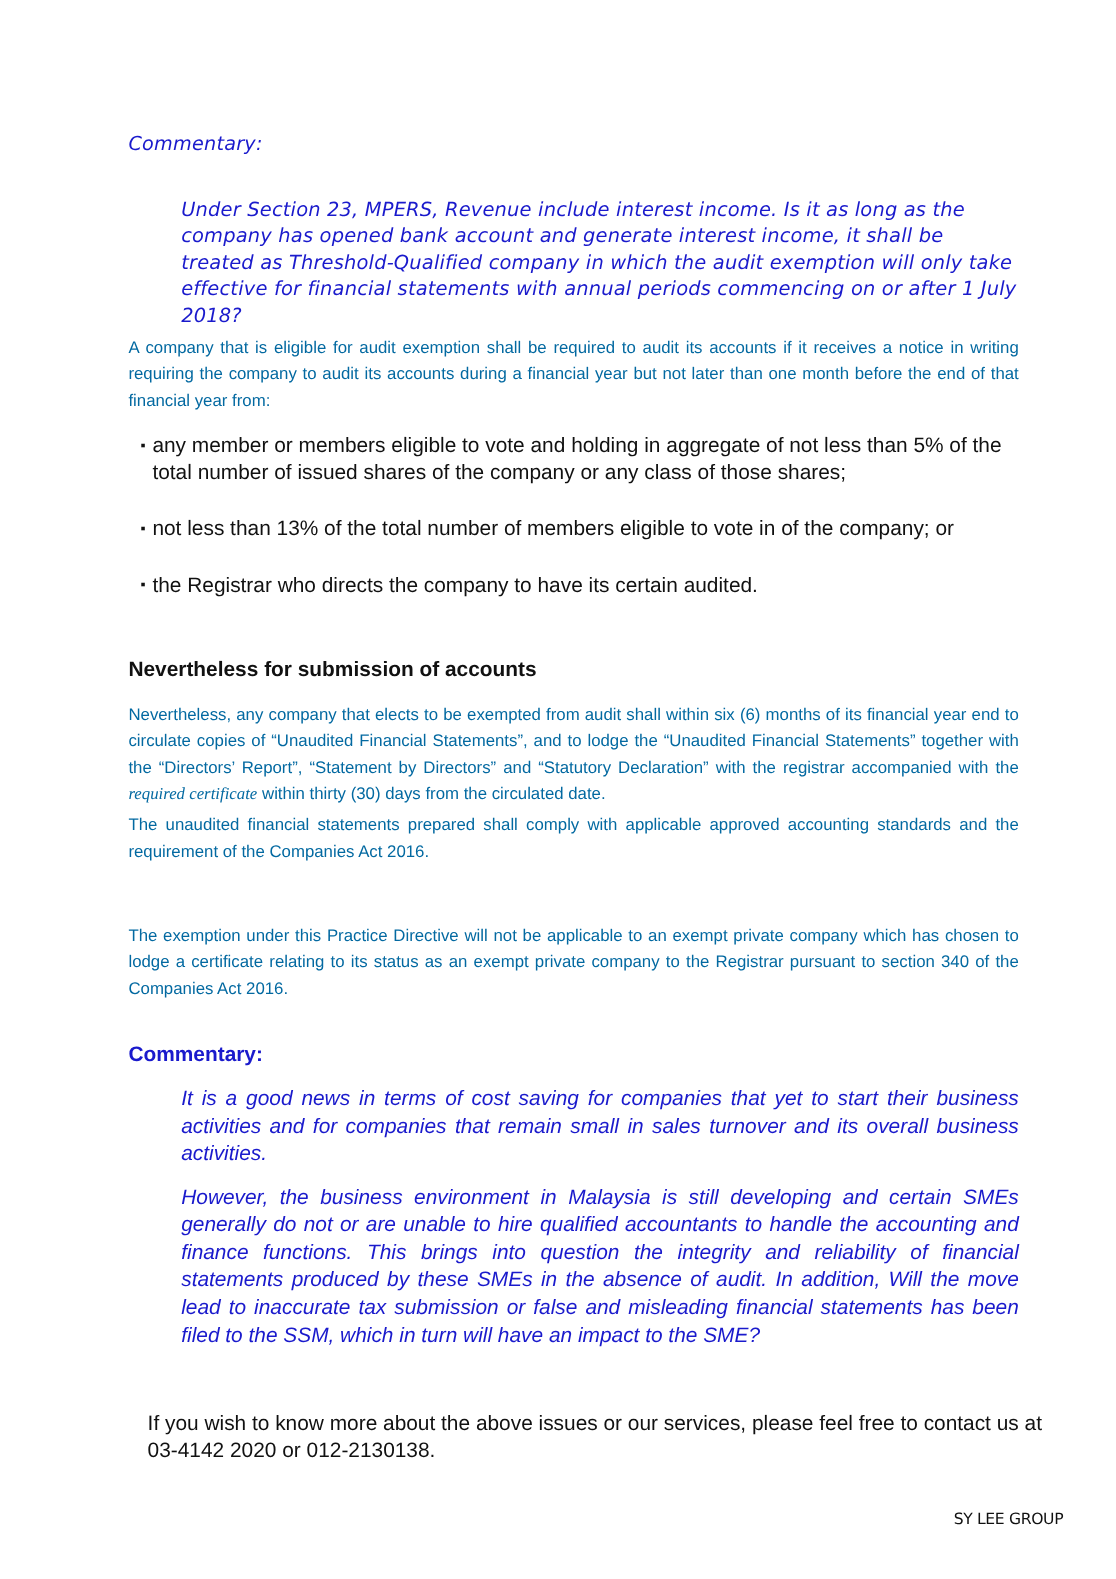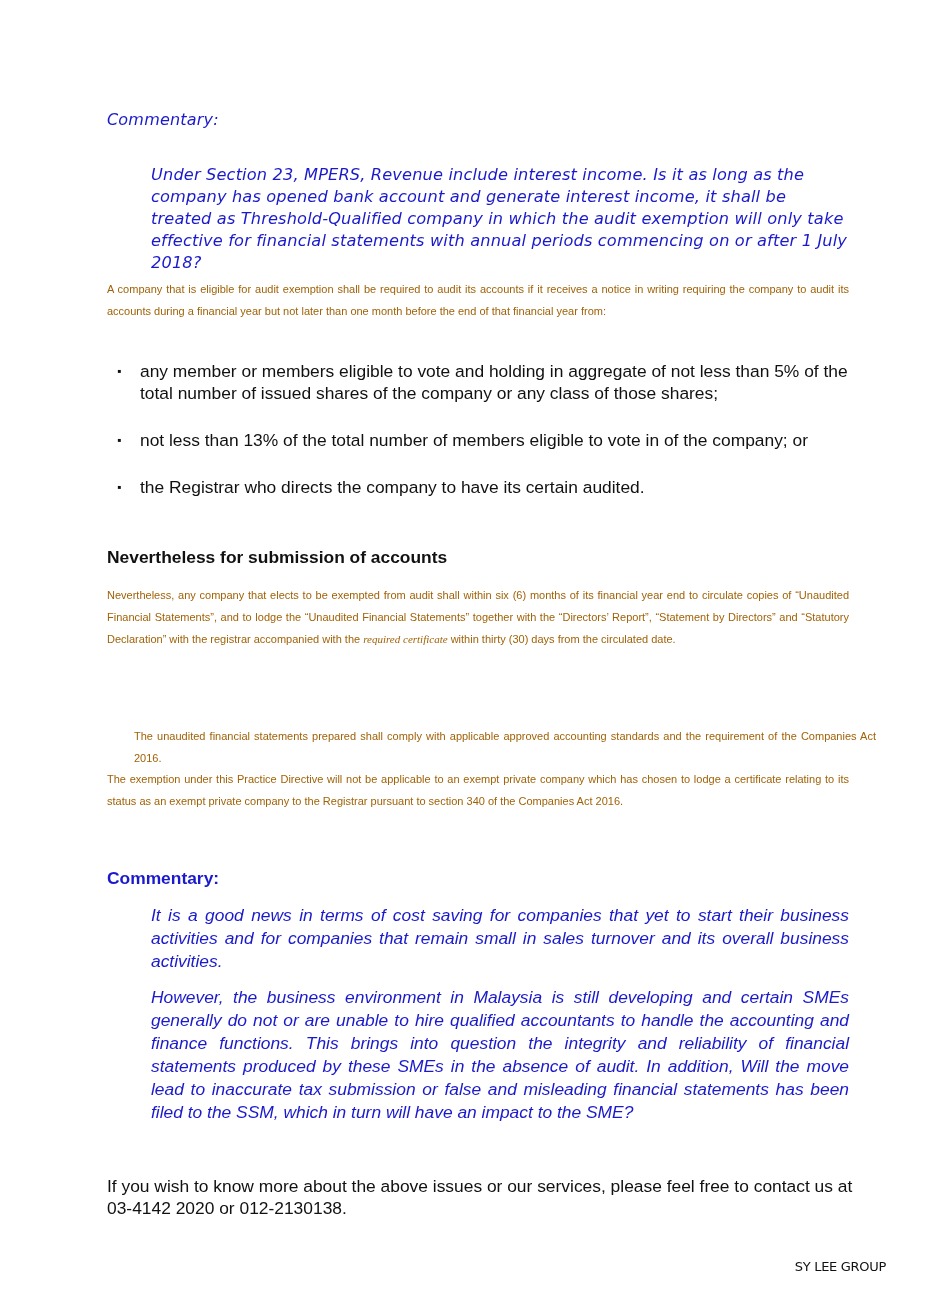--- a/index.html
+++ b/index.html
@@ -1,26 +1,26 @@
 <!DOCTYPE html>
 <html><head>
 <meta charset="utf-8">
 <style>
   html, body { margin: 0; padding: 0; background: #ffffff; }
   body { width: 930px; height: 1316px; position: relative; overflow: hidden; }
   .c1-title { position: absolute; left: 107px; top: 110px; font-family: "DejaVu Sans", sans-serif; font-style: italic; font-size: 16px; color: #1a1acc; letter-spacing: 0.2px; }
   .c1-body { position: absolute; left: 151px; top: 132px; width: 700px; font-family: "DejaVu Sans", sans-serif; font-style: italic; font-size: 16.2px; line-height: 22px; color: #1a1acc; letter-spacing: 0.15px; margin-top: 32px; }
-  .para { position: absolute; left: 107px; width: 742px; font-family: "Liberation Sans", sans-serif; font-size: 11px; line-height: 22px; color: #a16207; text-align: justify; }
+  .para { position: absolute; left: 107px; width: 742px; font-family: "Liberation Sans", sans-serif; font-size: 14px; line-height: 22px; color: #0369a1; text-align: justify; }
   .bullet { position: absolute; left: 117px; width: 732px; font-family: "Liberation Sans", sans-serif; font-size: 17.4px; line-height: 22px; color: #111; }
   .bullet .mark { position: absolute; left: 0; top: 0; font-size: 12px; line-height: 22px; }
-  .bullet .txt { display: block; margin-left: 23px; }
+  .bullet .txt { display: block; margin-left: 10px; }
   .heading { position: absolute; left: 107px; font-family: "Liberation Sans", sans-serif; font-weight: bold; font-size: 17.4px; color: #111; }
   .c2-title { position: absolute; left: 107px; top: 868px; font-family: "Liberation Sans", sans-serif; font-weight: bold; font-size: 17.4px; color: #1a1acc; }
   .c2-para { position: absolute; left: 151px; width: 698px; font-family: "Liberation Sans", sans-serif; font-style: italic; font-size: 17.4px; line-height: 23px; color: #1a1acc; text-align: justify; }
-  .contact { position: absolute; left: 107px; top: 1175px; width: 760px; font-family: "Liberation Sans", sans-serif; font-size: 17.4px; line-height: 22px; color: #111; }
+  .contact { position: absolute; left: 123px; top: 1175px; width: 760px; font-family: "Liberation Sans", sans-serif; font-size: 17.4px; line-height: 22px; color: #111; }
   .footer { position: absolute; right: 44px; top: 1239px; font-family: "DejaVu Sans", sans-serif; font-size: 13px; color: #111; letter-spacing: -0.3px; margin-top: 20px; }
   em { font-style: italic; font-family: Liberation Serif, serif; }
 </style>
 </head>
 <body>
 
 <div class="c1-title">Commentary:</div>
 <div class="c1-body">Under Section 23, MPERS, Revenue include interest income. Is it as long as the company has opened bank account and generate interest income, it shall be treated as Threshold-Qualified company in which the audit exemption will only take effective for financial statements with annual periods commencing on or after 1 July 2018?</div>
 
 <div class="para" style="top:278px;">A company that is eligible for audit exemption shall be required to audit its accounts if it receives a notice in writing requiring the company to audit its accounts during a financial year but not later than one month before the end of that financial year from:</div>
@@ -35,21 +35,21 @@
 </div>
 <div class="bullet" style="top:476px;">
   <span class="mark">▪</span>
   <span class="txt">the Registrar who directs the company to have its certain audited.</span>
 </div>
 
 <div class="heading" style="top:547px;">Nevertheless for submission of accounts</div>
 
 <div class="para" style="top:584px;"><span>Nevertheless, any company that elects to be exempted from audit shall within six (6) months of its financial year end to circulate copies of “Unaudited Financial Statements”, and to lodge the “Unaudited Financial Statements” together with the “Directors’ Report”, “Statement by Directors” and “Statutory Declaration” with the registrar accompanied with the </span><em>required certificate</em><span> within thirty (30) days from the circulated date.</span></div>
 
-<div class="para" style="top:725px;margin-left:27px;">The unaudited financial statements prepared shall comply with applicable approved accounting standards and the requirement of the Companies Act 2016.</div>
+<div class="para" style="top:676px;">The unaudited financial statements prepared shall comply with applicable approved accounting standards and the requirement of the Companies Act 2016.</div>
 
 <div class="para" style="top:768px;">The exemption under this Practice Directive will not be applicable to an exempt private company which has chosen to lodge a certificate relating to its status as an exempt private company to the Registrar pursuant to section 340 of the Companies Act 2016.</div>
 
 <div class="c2-title">Commentary:</div>
 <div class="c2-para" style="top:904px;">It is a good news in terms of cost saving for companies that yet to start their business activities and for companies that remain small in sales turnover and its overall business activities.</div>
 <div class="c2-para" style="top:986px;">However, the business environment in Malaysia is still developing and certain SMEs generally do not or are unable to hire qualified accountants to handle the accounting and finance functions. This brings into question the integrity and reliability of financial statements produced by these SMEs in the absence of audit. In addition, Will the move lead to inaccurate tax submission or false and misleading financial statements has been filed to the SSM, which in turn will have an impact to the SME?</div>
 
 <div class="contact">If you wish to know more about the above issues or our services, please feel free to contact us at 03-4142 2020 or 012-2130138.</div>
 
 <div class="footer">SY LEE GROUP</div>

